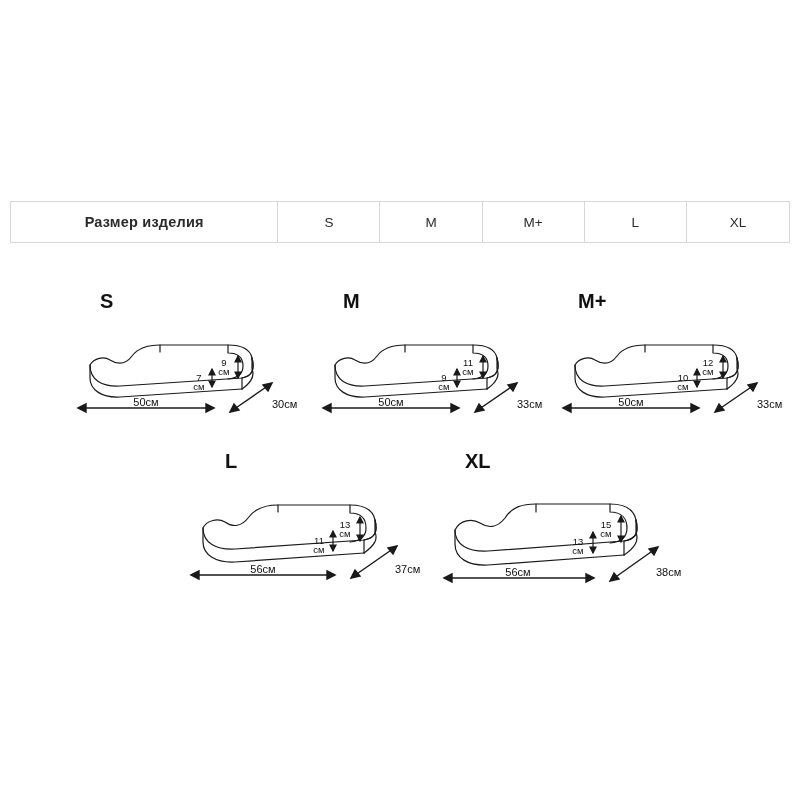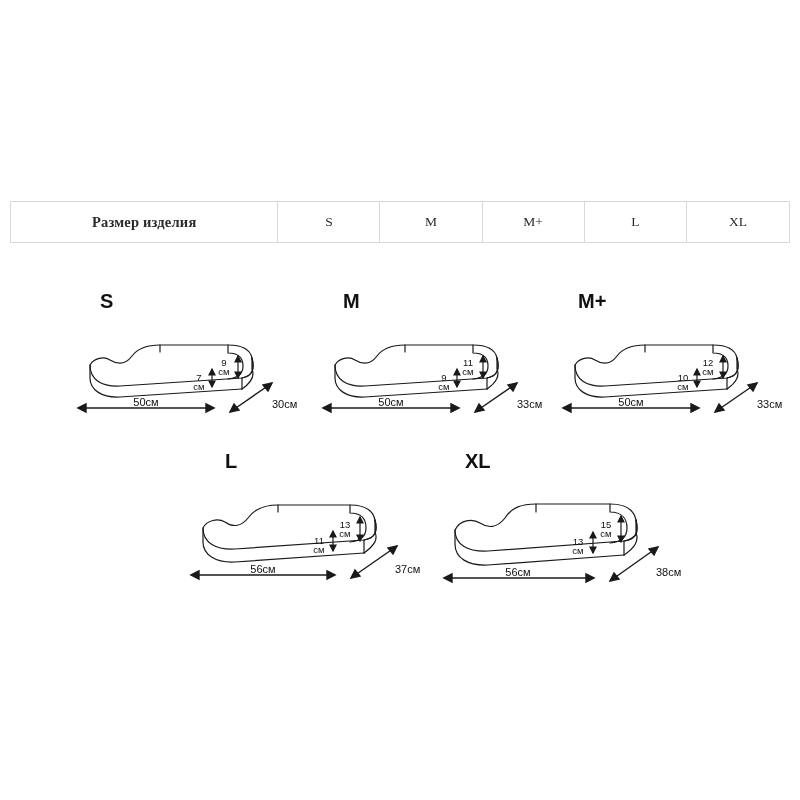--- a/index.html
+++ b/index.html
@@ -25,21 +25,20 @@
   .size-table {
     position: absolute;
     left: 10px;
     top: 201px;
     width: 780px;
     height: 42px;
     border: 1px solid #d8d8d8;
     box-sizing: border-box;
     display: flex;
     background: #ffffff;
-    font-family: Liberation Serif, serif;
   }
   .size-table .cell {
     display: flex;
     align-items: center;
     justify-content: center;
     box-sizing: border-box;
     border-right: 1px solid #d8d8d8;
     height: 100%;
     font-size: 13.5px;
     color: #2b2b2b;

